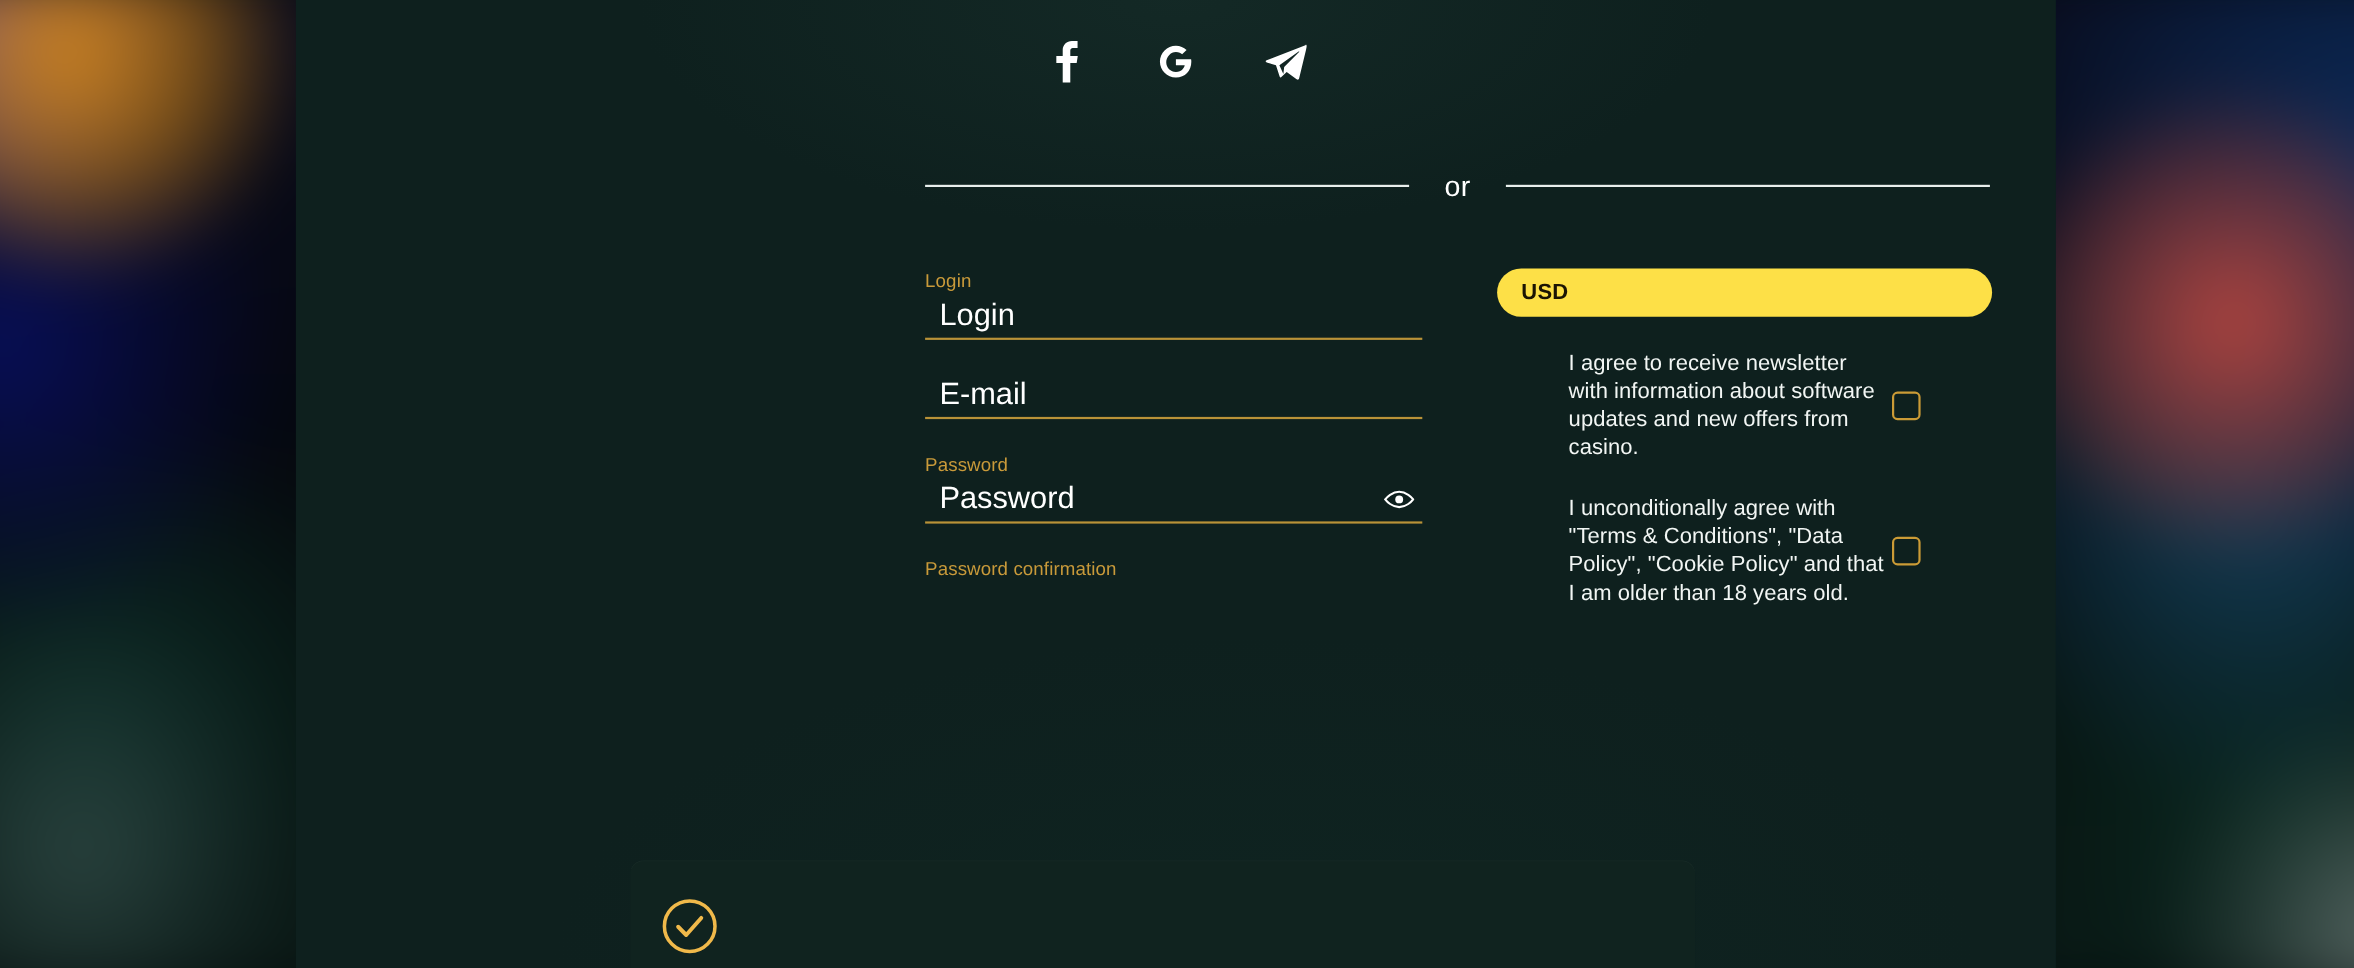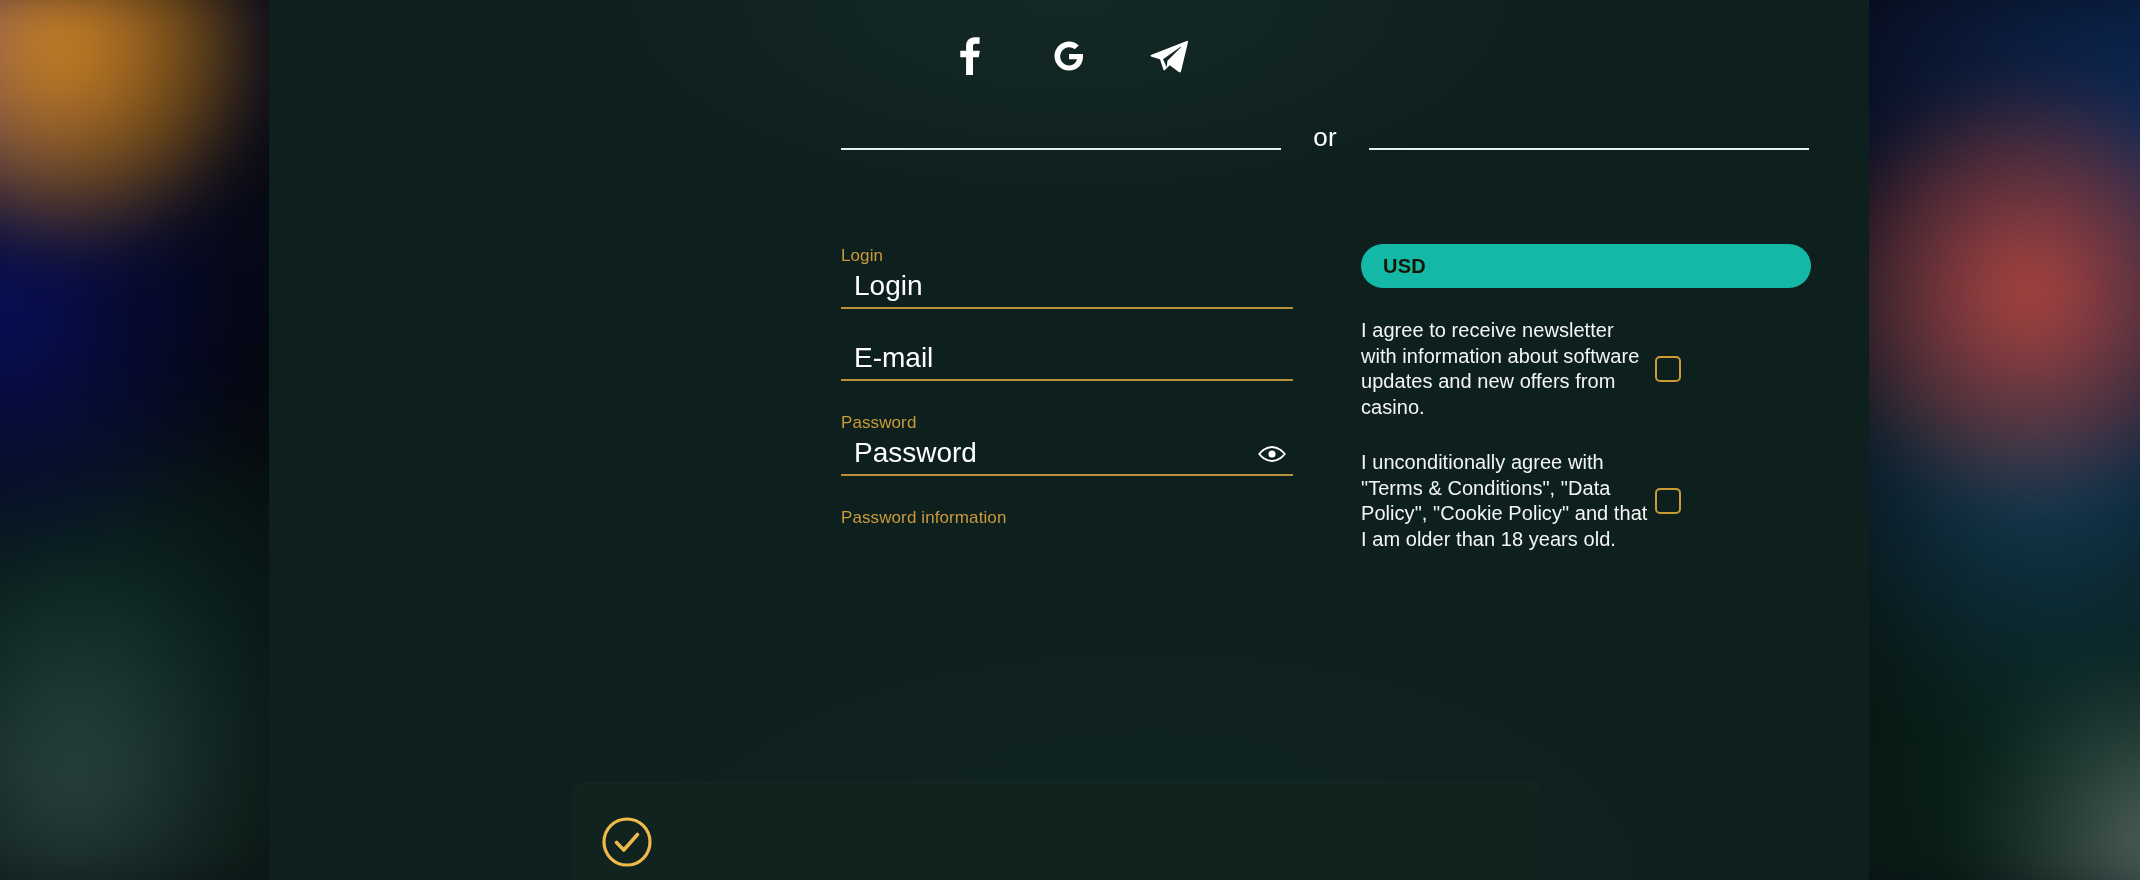--- a/index.html
+++ b/index.html
@@ -82,23 +82,23 @@
     justify-content: center;
     cursor: pointer;
   }
   .social-btn svg { display: block; }
 
   
   .or-row {
     position: absolute;
     left: 572px;
     width: 968px;
-    top: 124px;
-    display: flex;
-    align-items: flex-end;
+    top: 156px;
+    display: flex;
+    align-items: center;
     gap: 0;
   }
   .or-line {
     height: 2px;
     background: #e8eeec;
     flex: 1 1 auto;
   }
   .or-line.left  { margin-right: 32px; }
   .or-line.right { margin-left: 32px; }
   .or-text {
@@ -168,39 +168,39 @@
     background: transparent;
     border: 0;
     padding: 0;
   }
 
   
   .currency-btn {
     width: 450px;
     height: 44px;
     border-radius: 24px;
-    background: #14b8a6;
+    background: #fde047;
     border: 0;
     color: #1b1403;
     font-family: "Liberation Sans", sans-serif;
     font-size: 20px;
     font-weight: bold;
     text-align: left;
     padding-left: 22px;
     letter-spacing: 0.2px;
     cursor: pointer;
     display: flex;
     align-items: center;
   }
 
   
   .consent-row {
     display: flex;
     align-items: center;
-    justify-content: flex-start;
+    justify-content: center;
     gap: 2px;
     margin-top: 30px;
   }
   .consent-text {
     color: #f2f6f4;
     font-size: 20px;
     line-height: 25.5px;
     max-width: 292px;
     letter-spacing: 0.05px;
   }
@@ -324,21 +324,21 @@
                   <svg width="28" height="20" viewBox="0 0 28 20" aria-hidden="true">
                     <path d="M14 3C7.6 3 2.6 8.2 1.3 10c1.3 1.8 6.3 7 12.7 7s11.4-5.2 12.7-7C25.4 8.2 20.4 3 14 3z" fill="none" stroke="#ffffff" stroke-width="1.9"></path>
                     <circle cx="14" cy="10" r="3.6" fill="#ffffff"></circle>
                   </svg>
                 </span>
               </button>
             </div>
           </div>
 
           <div class="field">
-            <label class="field-label">Password information</label>
+            <label class="field-label">Password confirmation</label>
           </div>
 
         </div>
 
         <div class="col-right">
 
           <button class="currency-btn">USD</button>
 
           <div class="consent-row">
             <div class="consent-text">I agree to receive newsletter with information about software updates and new offers from casino.</div>

